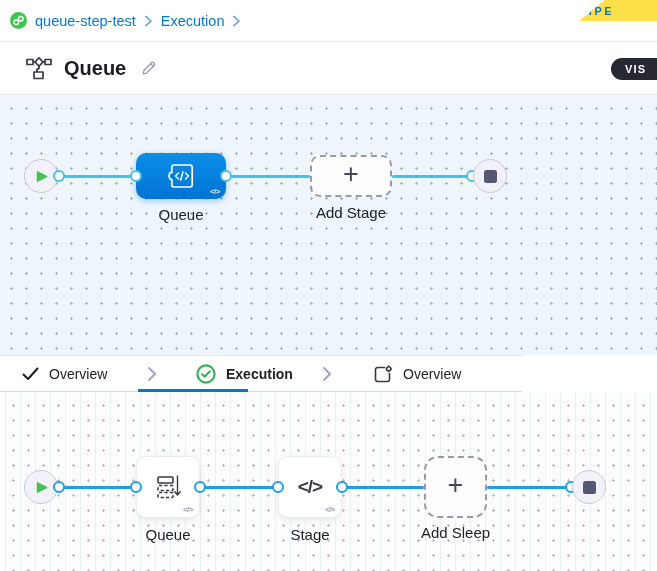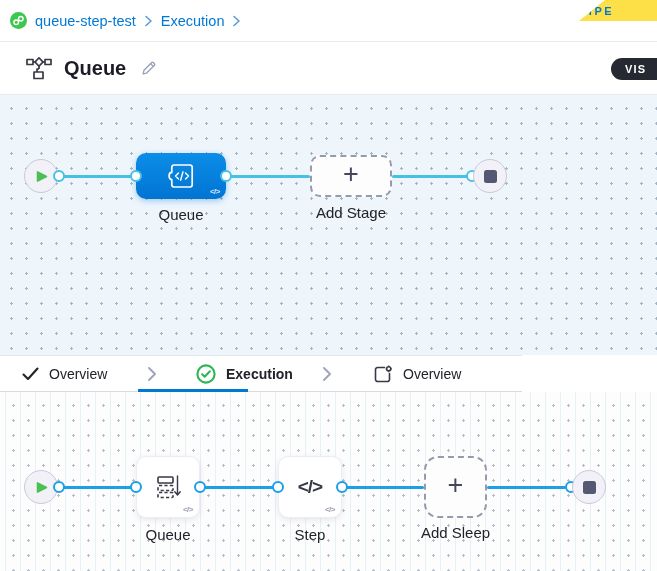--- a/index.html
+++ b/index.html
@@ -272,21 +272,21 @@
     <div class="port bot-p" style="left:130px; top:89px;"></div>
     <div class="port bot-p" style="left:194px; top:89px;"></div>
     <div class="node-label" style="left:136px; top:134px; width:64px;">Queue</div>
 
     <div class="step-card" style="left:278px; top:64px;">
       <span class="sleep-glyph">&lt;/&gt;</span>
       <span class="yaml-badge on-card">&lt;/&gt;</span>
     </div>
     <div class="port bot-p" style="left:272px; top:89px;"></div>
     <div class="port bot-p" style="left:336px; top:89px;"></div>
-    <div class="node-label" style="left:278px; top:134px; width:64px;">Step</div>
+    <div class="node-label" style="left:278px; top:134px; width:64px;">Stage</div>
 
     <div class="add-box" style="left:424px; top:64px; width:63px; height:62px; border-radius:14px;">
       <span class="plus-glyph">+</span>
     </div>
     <div class="node-label" style="left:414px; top:132px; width:83px;">Add Sleep</div>
 
     <div class="port bot-p" style="left:565px; top:89px;"></div>
     <div class="endcap" style="left:572px; top:78px;">
       <span class="stop-sq"></span>
     </div>

